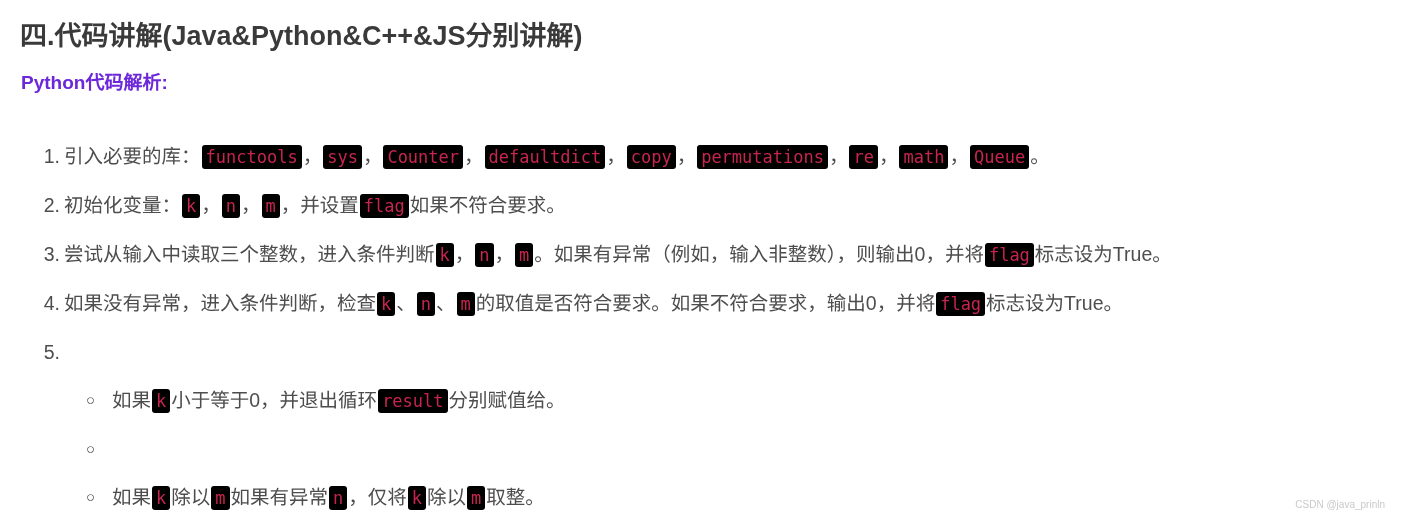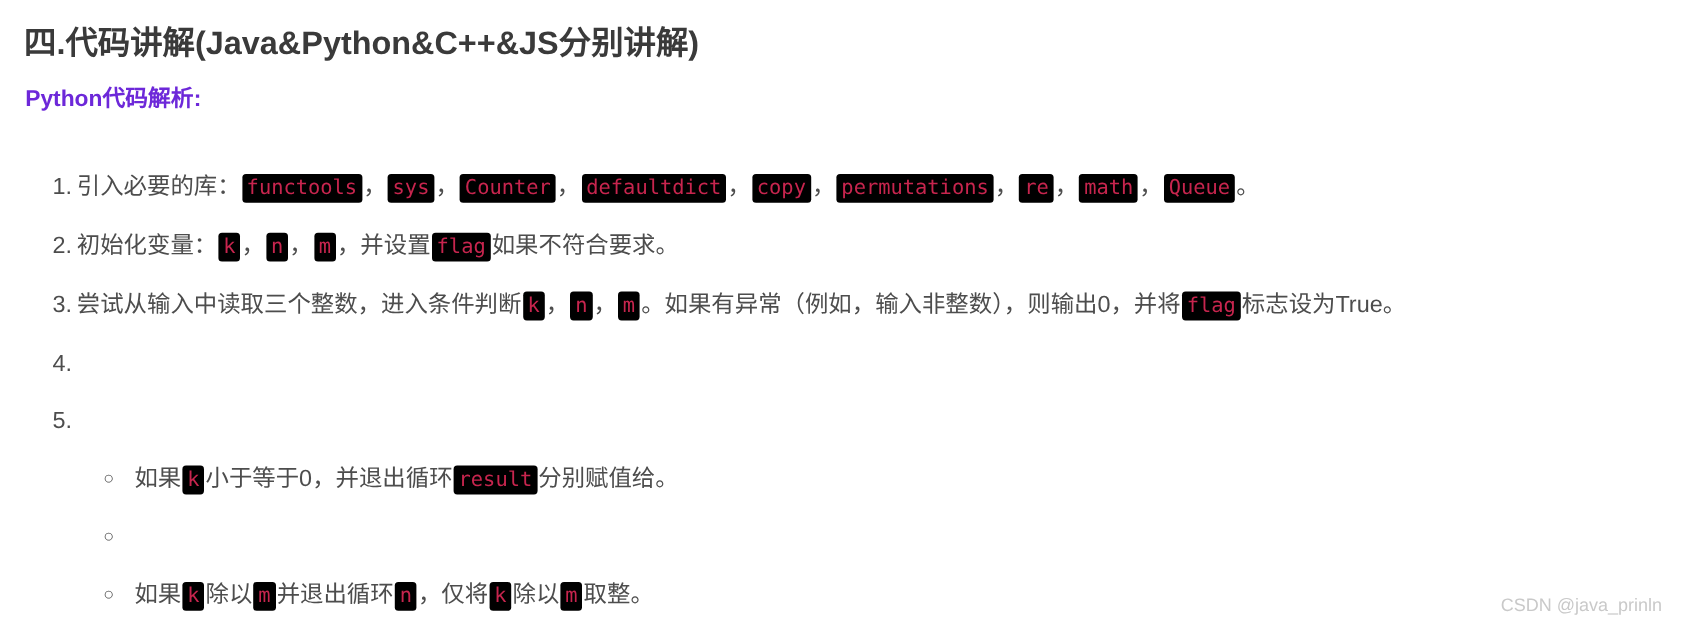--- a/index.html
+++ b/index.html
@@ -127,44 +127,44 @@
     padding: 2px 4px;
     margin: 0 1px;
     white-space: pre;
   }
 
   
   .watermark {
     position: absolute;
     right: 16px;
     bottom: 8px;
-    font-size: 15px;
+    font-size: 10px;
     line-height: 20px;
     color: #c9c9c9;
     white-space: nowrap;
     user-select: none;
   }
 </style>
 </head>
 <body>
 
 <div class="page">
 
   <h2 class="section-heading">四.代码讲解(Java&amp;Python&amp;C++&amp;JS分别讲解)</h2>
 
   <h3 class="sub-heading">Python代码解析:</h3>
 
   <ol class="steps" id="steps-list">
       <li class="step"><span class="marker">1.</span><span class="step-text"><span>引入必要的库：</span><code class="chip">functools</code><span>，</span><code class="chip">sys</code><span>，</span><code class="chip">Counter</code><span>，</span><code class="chip">defaultdict</code><span>，</span><code class="chip">copy</code><span>，</span><code class="chip">permutations</code><span>，</span><code class="chip">re</code><span>，</span><code class="chip">math</code><span>，</span><code class="chip">Queue</code><span>。</span></span></li>
       <li class="step"><span class="marker">2.</span><span class="step-text"><span>初始化变量：</span><code class="chip">k</code><span>，</span><code class="chip">n</code><span>，</span><code class="chip">m</code><span>，并设置</span><code class="chip">flag</code><span>如果不符合要求。</span></span></li>
       <li class="step"><span class="marker">3.</span><span class="step-text"><span>尝试从输入中读取三个整数，进入条件判断</span><code class="chip">k</code><span>，</span><code class="chip">n</code><span>，</span><code class="chip">m</code><span>。如果有异常（例如，输入非整数），则输出0，并将</span><code class="chip">flag</code><span>标志设为True。</span></span></li>
-      <li class="step"><span class="marker">4.</span></li>
+      <li class="step"><span class="marker">4.</span><span class="step-text"><span>如果没有异常，进入条件判断，检查</span><code class="chip">k</code><span>、</span><code class="chip">n</code><span>、</span><code class="chip">m</code><span>的取值是否符合要求。如果不符合要求，输出0，并将</span><code class="chip">flag</code><span>标志设为True。</span></span></li>
       <li class="step"><span class="marker">5.</span></li>
       <ul class="substeps">
         <li class="substep"><span class="bullet">○</span><span class="step-text"><span>如果</span><code class="chip">k</code><span>小于等于0，并退出循环</span><code class="chip">result</code><span>分别赋值给。</span></span></li>
         <li class="substep"><span class="bullet">○</span></li>
-        <li class="substep"><span class="bullet">○</span><span class="step-text"><span>如果</span><code class="chip">k</code><span>除以</span><code class="chip">m</code><span>并退出循环</span><code class="chip">n</code><span>，仅将</span><code class="chip">k</code><span>除以</span><code class="chip">m</code><span>取整。</span></span></li>
+        <li class="substep"><span class="bullet">○</span><span class="step-text"><span>如果</span><code class="chip">k</code><span>除以</span><code class="chip">m</code><span>如果有异常</span><code class="chip">n</code><span>，仅将</span><code class="chip">k</code><span>除以</span><code class="chip">m</code><span>取整。</span></span></li>
       </ul>
     </ol>
 
   <div class="watermark">CSDN @java_prinln</div>
 
 </div>
 
 </body></html>

